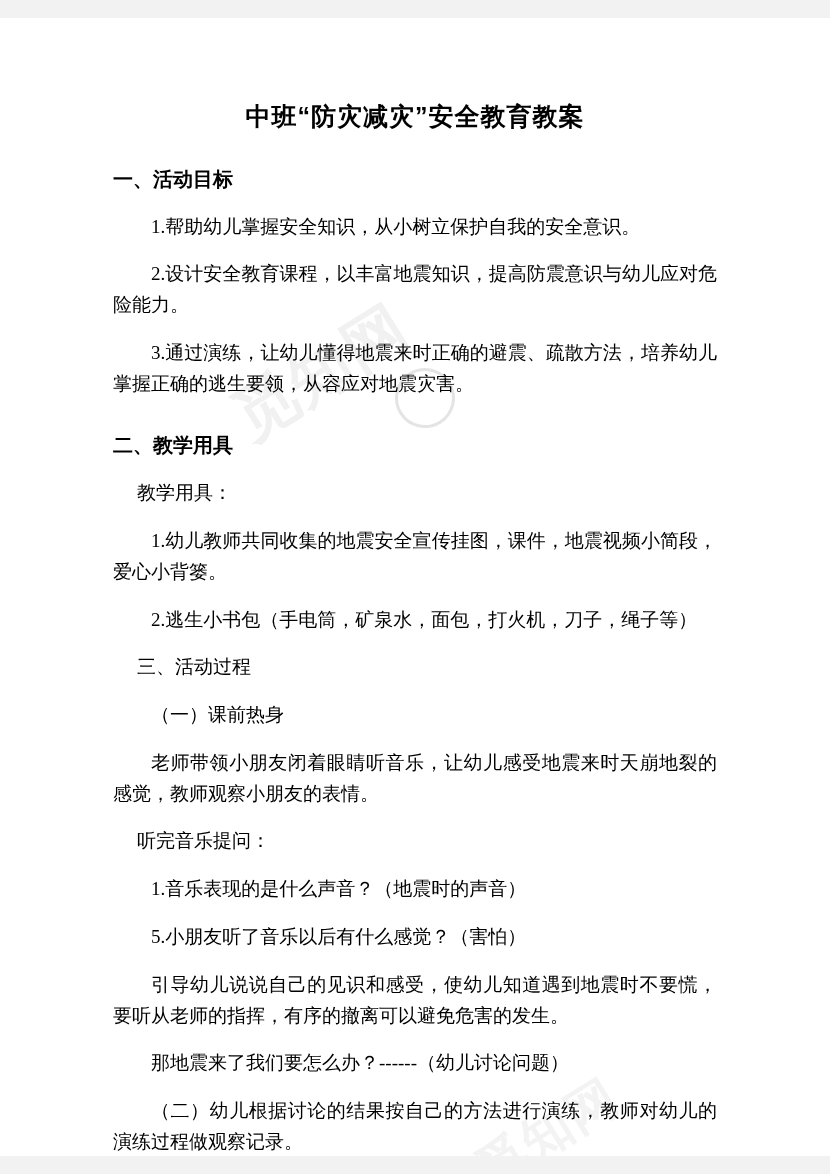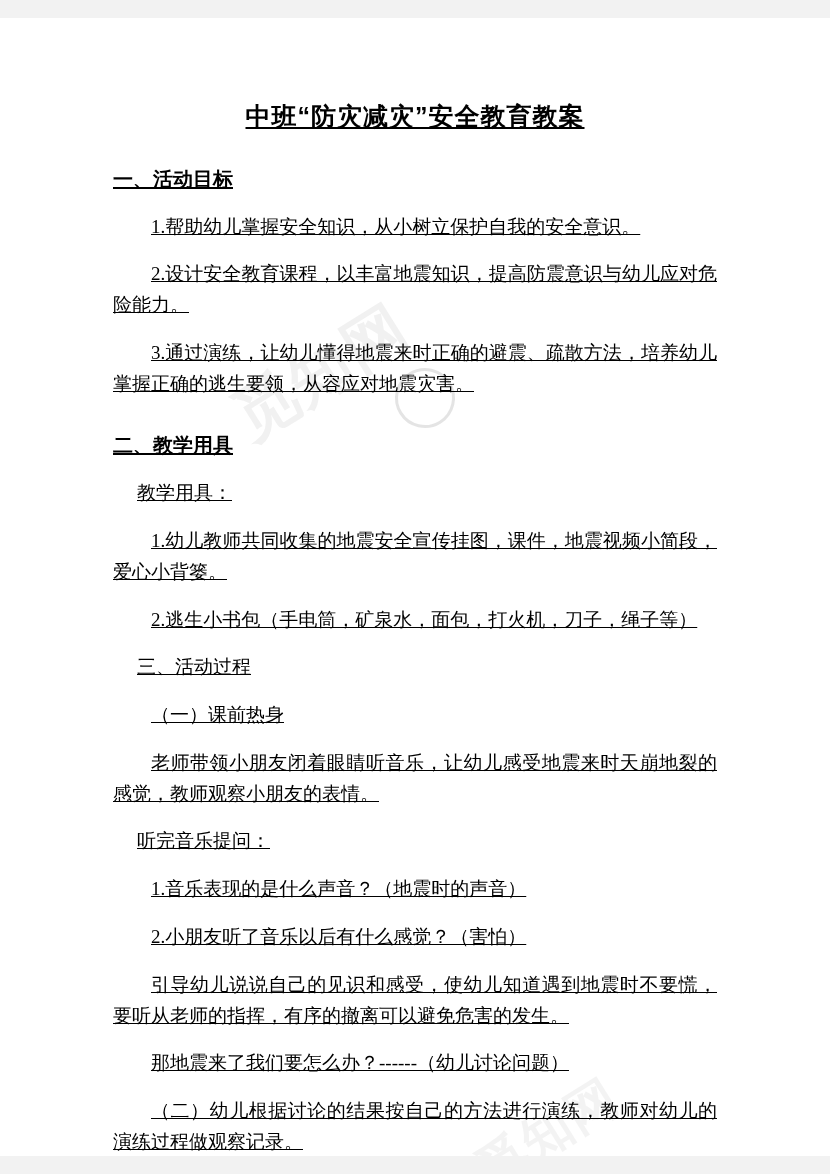--- a/index.html
+++ b/index.html
@@ -16,21 +16,20 @@
     overflow: hidden;
     font-family: "Liberation Serif", "DejaVu Serif", serif;
     color: #000000;
   }
   .content {
     position: absolute;
     left: 113px;
     top: 0;
     width: 604px;
     height: 902px;
-    text-decoration: underline;
   }
   .doc-title {
     text-align: center;
     font-family: "Liberation Sans", "DejaVu Sans", sans-serif;
     font-weight: bold;
     font-size: 25px;
     letter-spacing: 1px;
     margin: 0;
     padding-top: 100px;
     line-height: 1.3;
@@ -129,21 +128,21 @@
     <div class="section-head">二、教学用具</div>
     <p class="body-line noindent">教学用具：</p>
     <p class="body-line indent2">1.幼儿教师共同收集的地震安全宣传挂图，课件，地震视频小简段，爱心小背篓。</p>
     <p class="body-line indent2">2.逃生小书包（手电筒，矿泉水，面包，打火机，刀子，绳子等）</p>
 
     <p class="body-line noindent">三、活动过程</p>
     <p class="body-line indent2">（一）课前热身</p>
     <p class="body-line indent2">老师带领小朋友闭着眼睛听音乐，让幼儿感受地震来时天崩地裂的感觉，教师观察小朋友的表情。</p>
     <p class="body-line noindent">听完音乐提问：</p>
     <p class="body-line indent2">1.音乐表现的是什么声音？（地震时的声音）</p>
-    <p class="body-line indent2">2.小朋友听了音乐以后有什么感觉？（害怕）</p>
+    <p class="body-line indent2">5.小朋友听了音乐以后有什么感觉？（害怕）</p>
     <p class="body-line indent2">引导幼儿说说自己的见识和感受，使幼儿知道遇到地震时不要慌，要听从老师的指挥，有序的撤离可以避免危害的发生。</p>
     <p class="body-line indent2">那地震来了我们要怎么办？------（幼儿讨论问题）</p>
     <p class="body-line indent2">（二）幼儿根据讨论的结果按自己的方法进行演练，教师对幼儿的演练过程做观察记录。</p>
 
 
   </div>
 
   <div class="page-edge-bottom"></div>
 
 </div>

